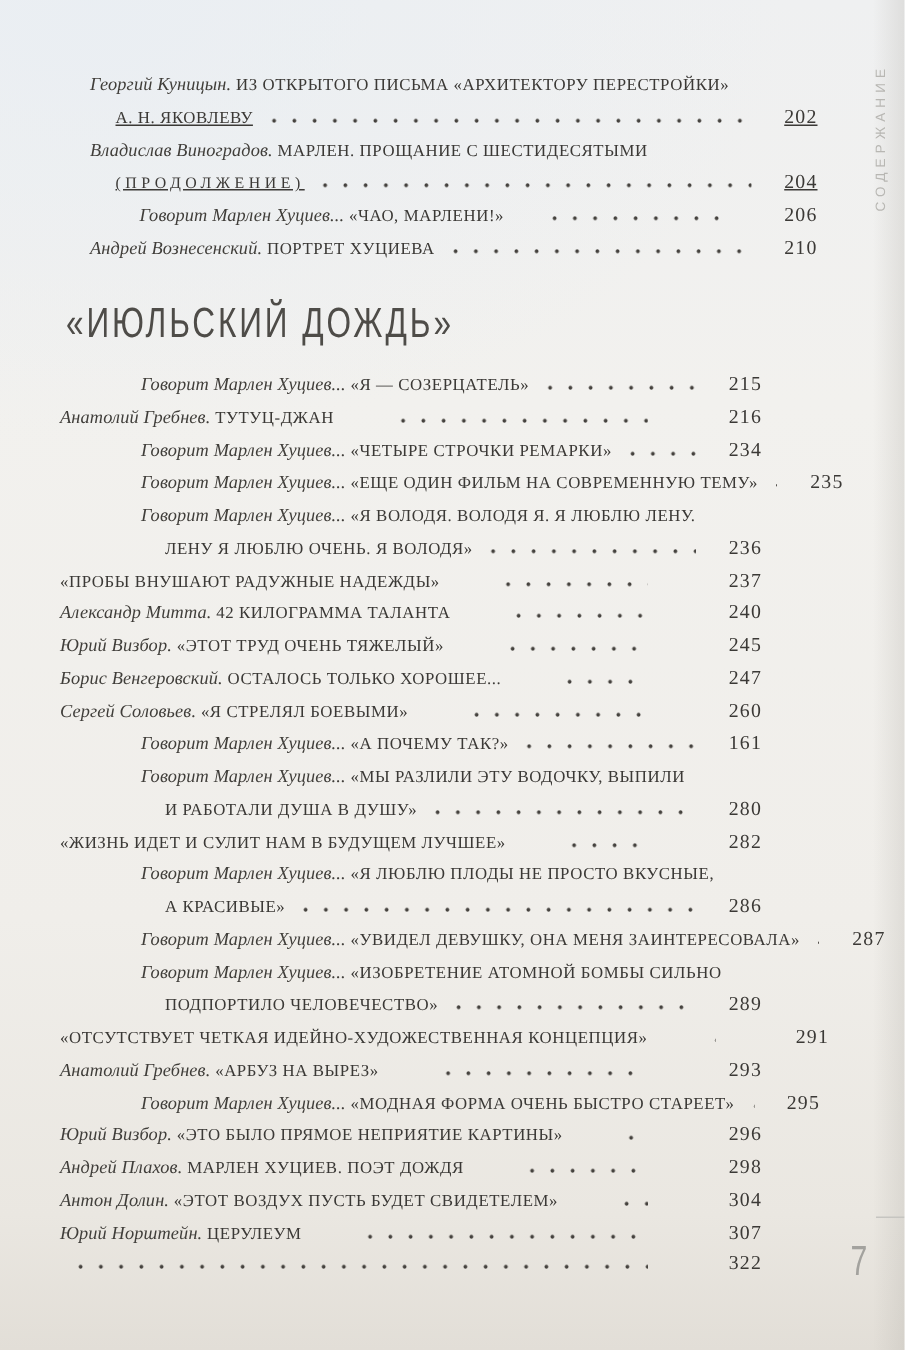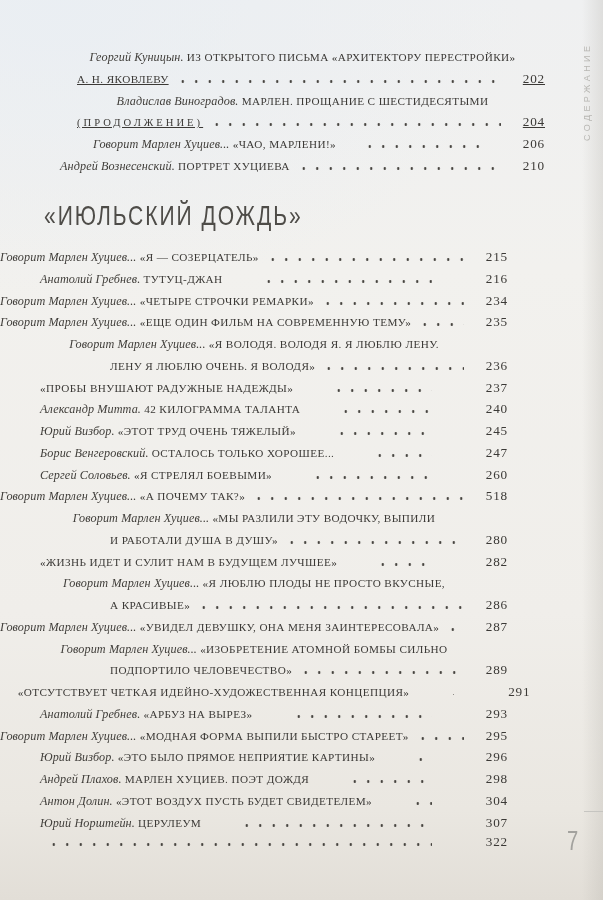--- a/index.html
+++ b/index.html
@@ -8,36 +8,36 @@
     font-family:"Liberation Serif", serif;
     color:#3b3936;
     background:
       linear-gradient(90deg, rgba(200,198,192,0) 96.5%, rgba(178,175,168,0.28) 100%),
       radial-gradient(140% 60% at 10% 0%, rgba(233,238,243,0.85) 0%, rgba(233,238,243,0) 55%),
       linear-gradient(180deg, #eff0f1 0%, #f2f1ee 30%, #f0eeea 68%, #eae7e1 90%, #e2ded7 100%);
   }
   .toc-list { position:absolute; left:0; }
   #toc-top { top:47px; width:545px; }
   #toc-section { top:247px; width:508px; }
-  .row { display:flex; align-items:baseline; height:21.75px;justify-content:center; }
+  .row { display:flex; align-items:baseline; height:21.75px; }
   .entry-text { white-space:nowrap; }
   .author { font-style:italic; font-size:12.2px; letter-spacing:0.1px; color:#403e3a; }
   .title { font-size:11.2px; letter-spacing:0.4px; }
   .spaced .title { letter-spacing:3px; font-size:10.6px; }
   .leader {
     flex:1 1 6px; min-width:6px; height:12px; margin:0 10px 0 7px;
     background-image:radial-gradient(circle, #45423e 1.05px, rgba(69,66,62,0) 1.5px);
     background-size:13.5px 3px; background-repeat:repeat-x; background-position:left bottom;
   }
   .num { flex:0 0 auto; min-width:34px; text-align:right; font-size:13.2px; letter-spacing:0.8px; }
   #toc-top .ind0 { margin-left:60px; }
   #toc-top .ind1 { margin-left:77px;text-decoration:underline; }
   #toc-top .ind2 { margin-left:93px;gap:20px; }
   #toc-section .ind0 { margin-left:40px;gap:32px; }
-  #toc-section .ind2 { }
+  #toc-section .ind2 { margin-left:94px; }
   #toc-section .ind3 { margin-left:110px; }
   .heading {
     position:absolute; left:44px; top:200px; white-space:nowrap;
     font-family:"Liberation Sans", sans-serif; font-weight:400;
     font-size:27px; letter-spacing:2.5px; color:#4e4c48;
     transform:scale(0.78,1.04); transform-origin:0 0;
   }
   .vertical-title {
     position:absolute; left:582px; top:141px; white-space:nowrap;
     transform-origin:0 0; transform:rotate(-90deg);
@@ -136,21 +136,21 @@
       <span class="num">247</span>
     </div>
     <div class="row ind0">
       <span class="entry-text"><span class="author">Сергей Соловьев. </span><span class="title">«Я СТРЕЛЯЛ БОЕВЫМИ»</span></span>
       <span class="leader"></span>
       <span class="num">260</span>
     </div>
     <div class="row ind2">
       <span class="entry-text"><span class="author">Говорит Марлен Хуциев... </span><span class="title">«А ПОЧЕМУ ТАК?»</span></span>
       <span class="leader"></span>
-      <span class="num">518</span>
+      <span class="num">161</span>
     </div>
     <div class="row ind2">
       <span class="entry-text"><span class="author">Говорит Марлен Хуциев... </span><span class="title">«МЫ РАЗЛИЛИ ЭТУ ВОДОЧКУ, ВЫПИЛИ</span></span>
     </div>
     <div class="row ind3">
       <span class="entry-text"><span class="title">И РАБОТАЛИ ДУША В ДУШУ»</span></span>
       <span class="leader"></span>
       <span class="num">280</span>
     </div>
     <div class="row ind0">
@@ -183,21 +183,21 @@
       <span class="entry-text"><span class="title">«ОТСУТСТВУЕТ ЧЕТКАЯ ИДЕЙНО-ХУДОЖЕСТВЕННАЯ КОНЦЕПЦИЯ»</span></span>
       <span class="leader"></span>
       <span class="num">291</span>
     </div>
     <div class="row ind0">
       <span class="entry-text"><span class="author">Анатолий Гребнев. </span><span class="title">«АРБУЗ НА ВЫРЕЗ»</span></span>
       <span class="leader"></span>
       <span class="num">293</span>
     </div>
     <div class="row ind2">
-      <span class="entry-text"><span class="author">Говорит Марлен Хуциев... </span><span class="title">«МОДНАЯ ФОРМА ВЫПИЛИ БЫСТРО СТАРЕЕТ»</span></span>
+      <span class="entry-text"><span class="author">Говорит Марлен Хуциев... </span><span class="title">«МОДНАЯ ФОРМА ОЧЕНЬ БЫСТРО СТАРЕЕТ»</span></span>
       <span class="leader"></span>
       <span class="num">295</span>
     </div>
     <div class="row ind0">
       <span class="entry-text"><span class="author">Юрий Визбор. </span><span class="title">«ЭТО БЫЛО ПРЯМОЕ НЕПРИЯТИЕ КАРТИНЫ»</span></span>
       <span class="leader"></span>
       <span class="num">296</span>
     </div>
     <div class="row ind0">
       <span class="entry-text"><span class="author">Андрей Плахов. </span><span class="title">МАРЛЕН ХУЦИЕВ. ПОЭТ ДОЖДЯ</span></span>

